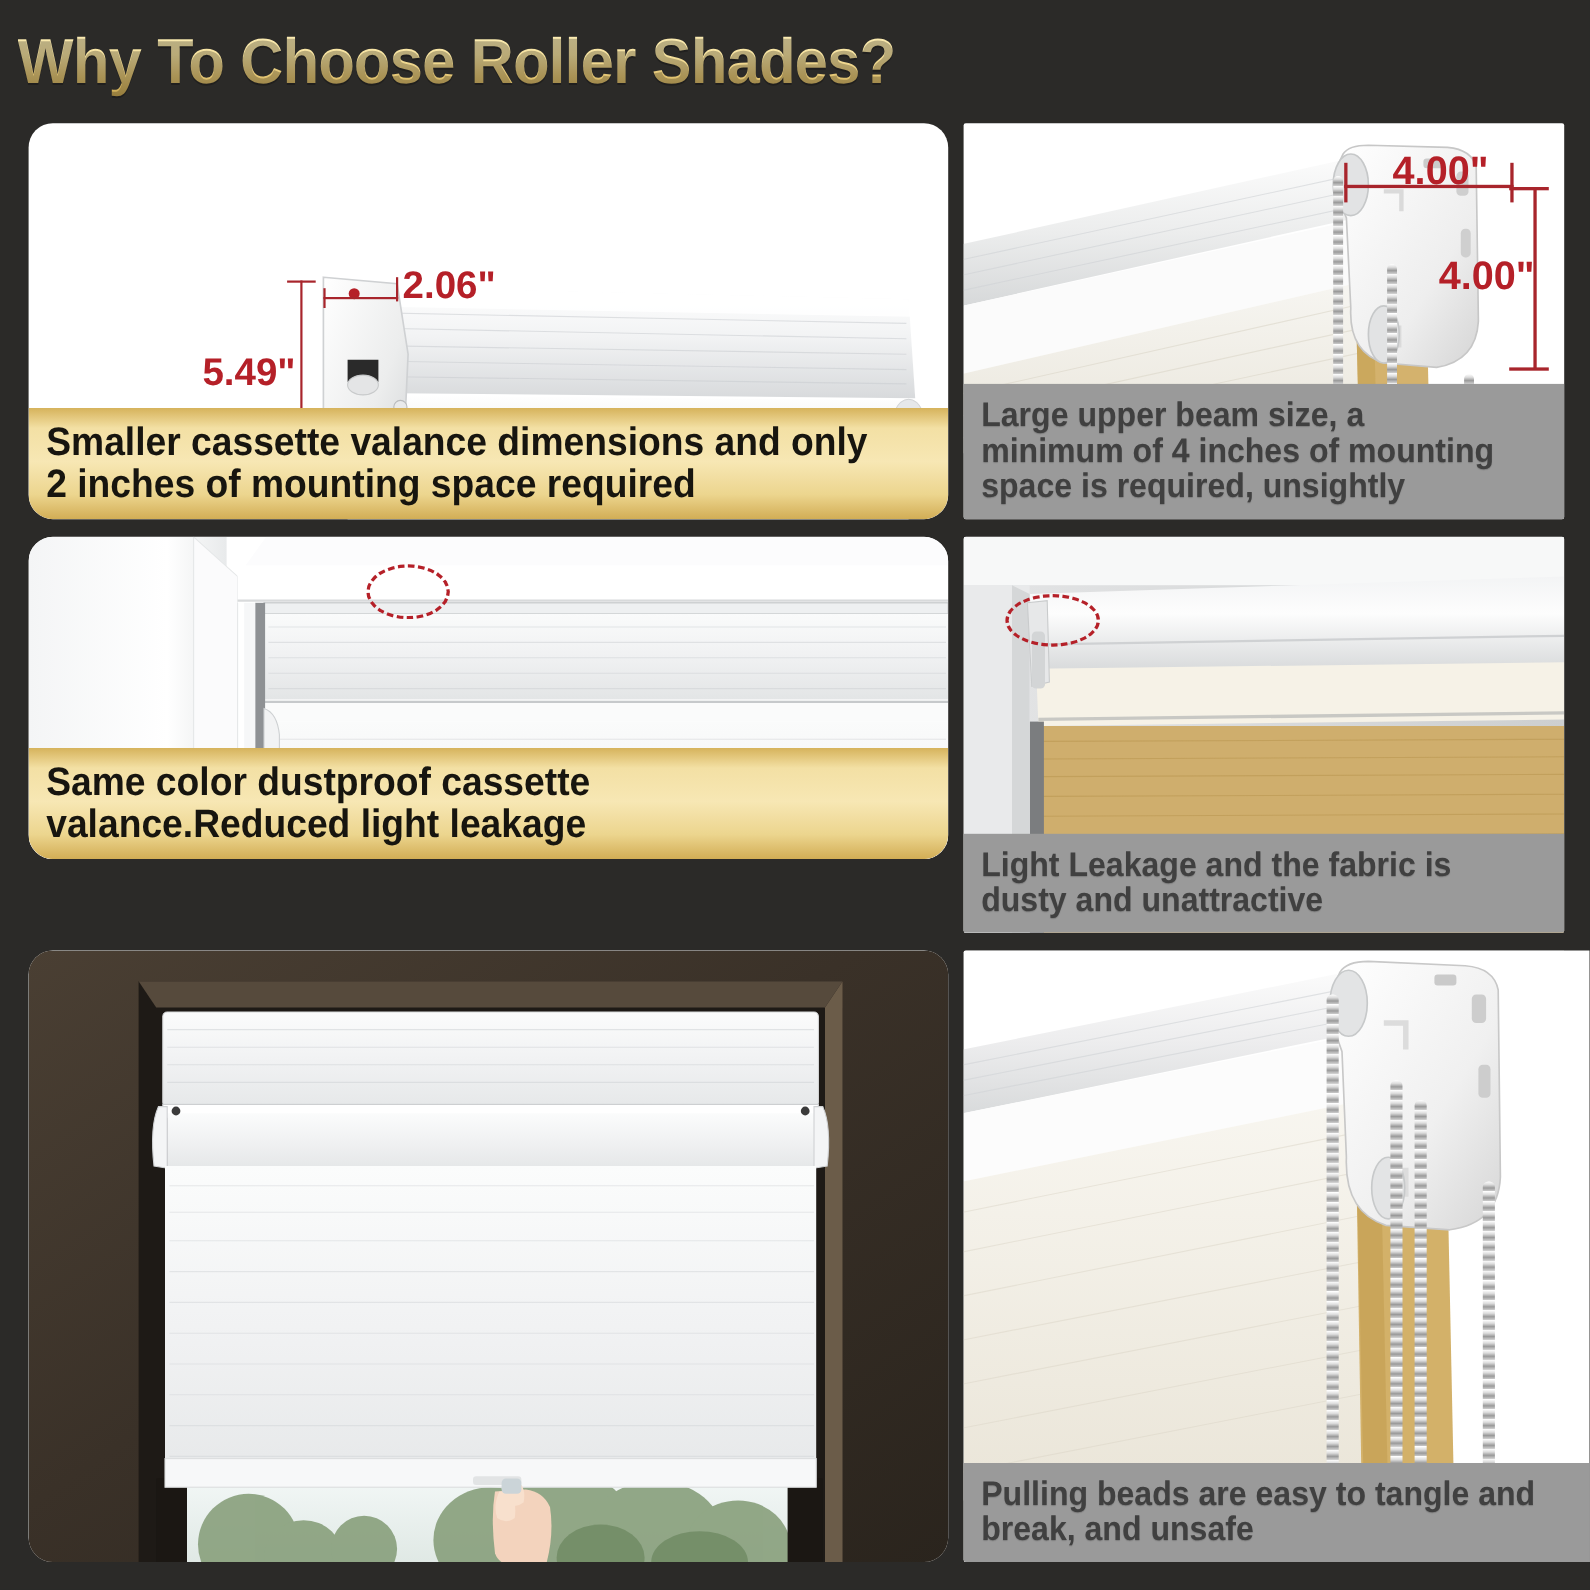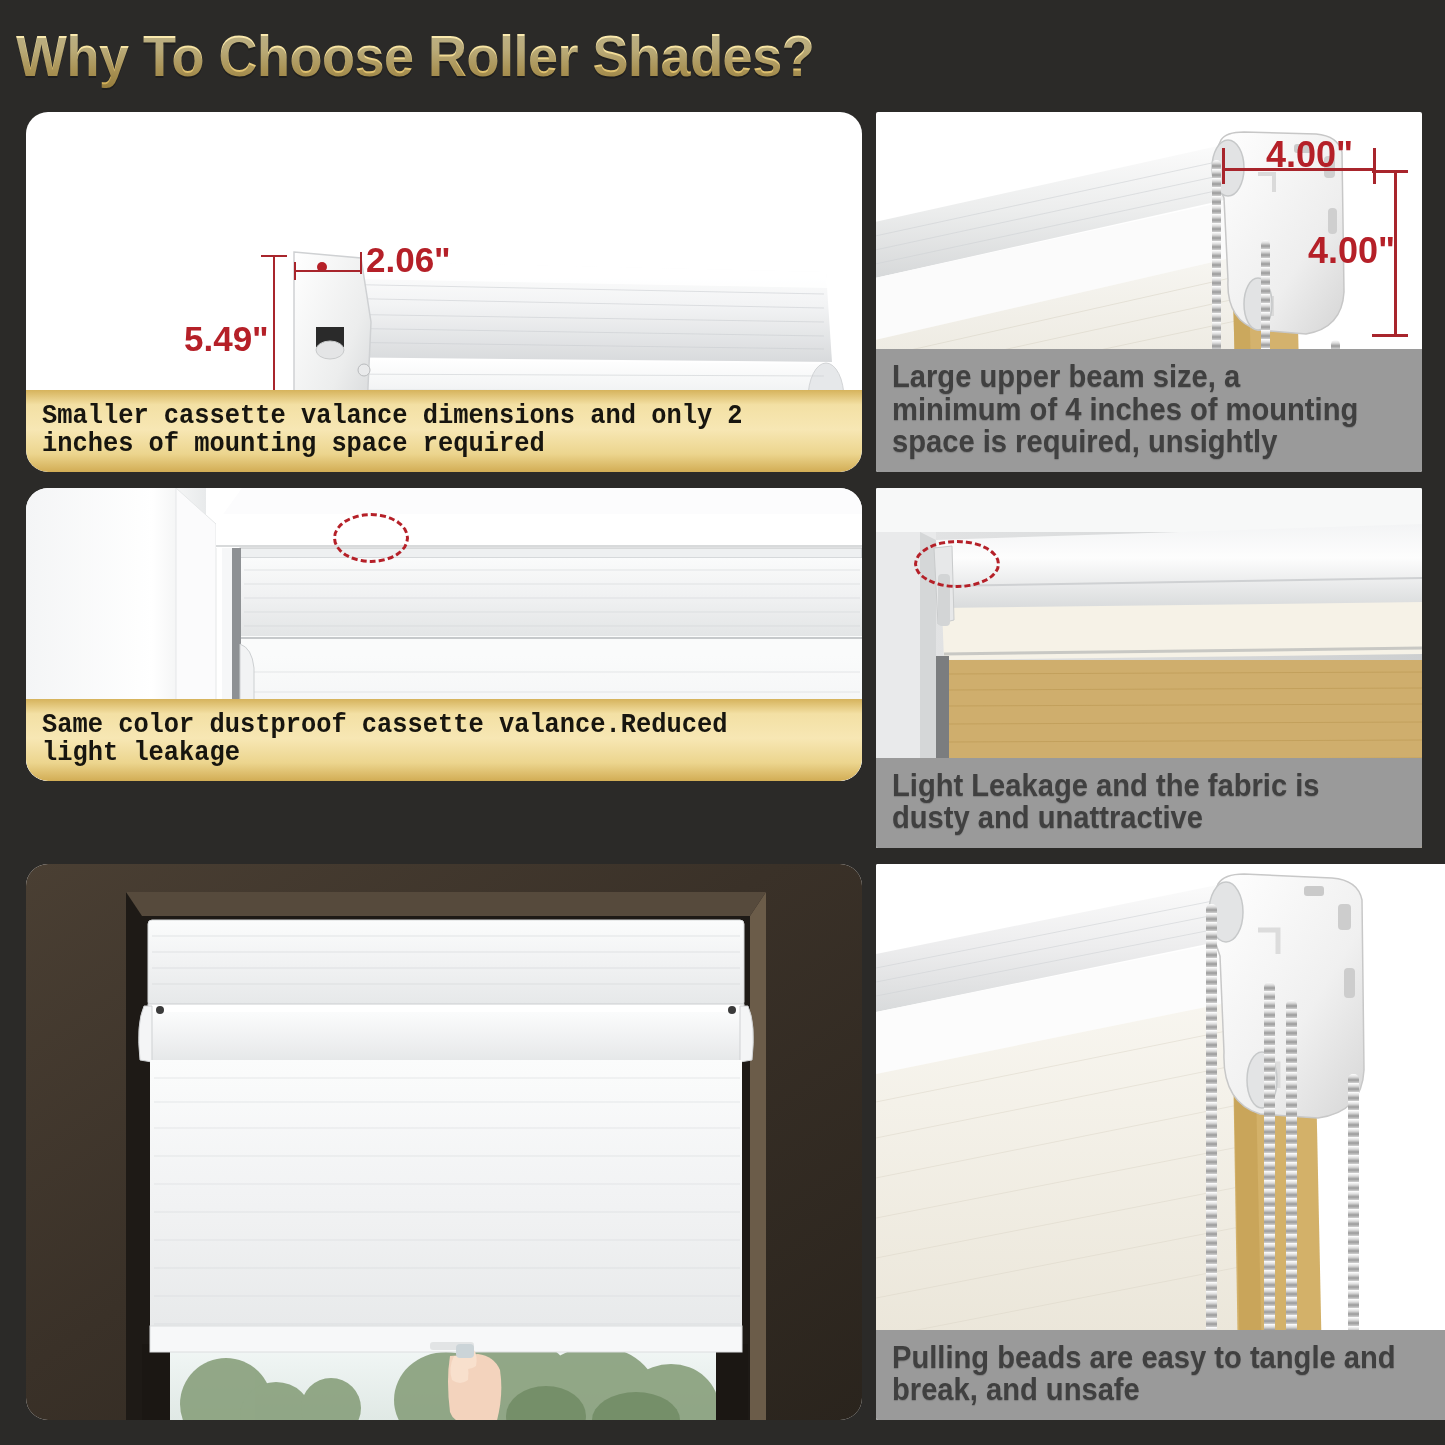--- a/index.html
+++ b/index.html
@@ -59,24 +59,23 @@
     position: absolute;
     left: 0; right: 0; bottom: 0;
     padding: 12px 16px 14px 16px;
     line-height: 1.04;
     font-weight: bold;
     z-index: 40;
   }
   .caption.gold {
     background: linear-gradient(180deg,#d6b35c 0%, #f3e0a4 18%, #f7e7b4 48%, #ecd58e 78%, #d2ad55 100%);
     color: #17150f;
-    font-size: 27px;
+    font-size: 36px;
     border-bottom-left-radius: 22px;
     border-bottom-right-radius: 22px;
-    font-family: Liberation Mono, monospace;
   }
   .caption.gray {
     background: #9a9a9a;
     color: #404040;
     font-size: 31px;
     text-shadow: 0 1px 1px rgba(0,0,0,0.18);
   }
   .caption span { display: block; transform: scaleX(0.94); transform-origin: left center; }
 
   .dim-label {

